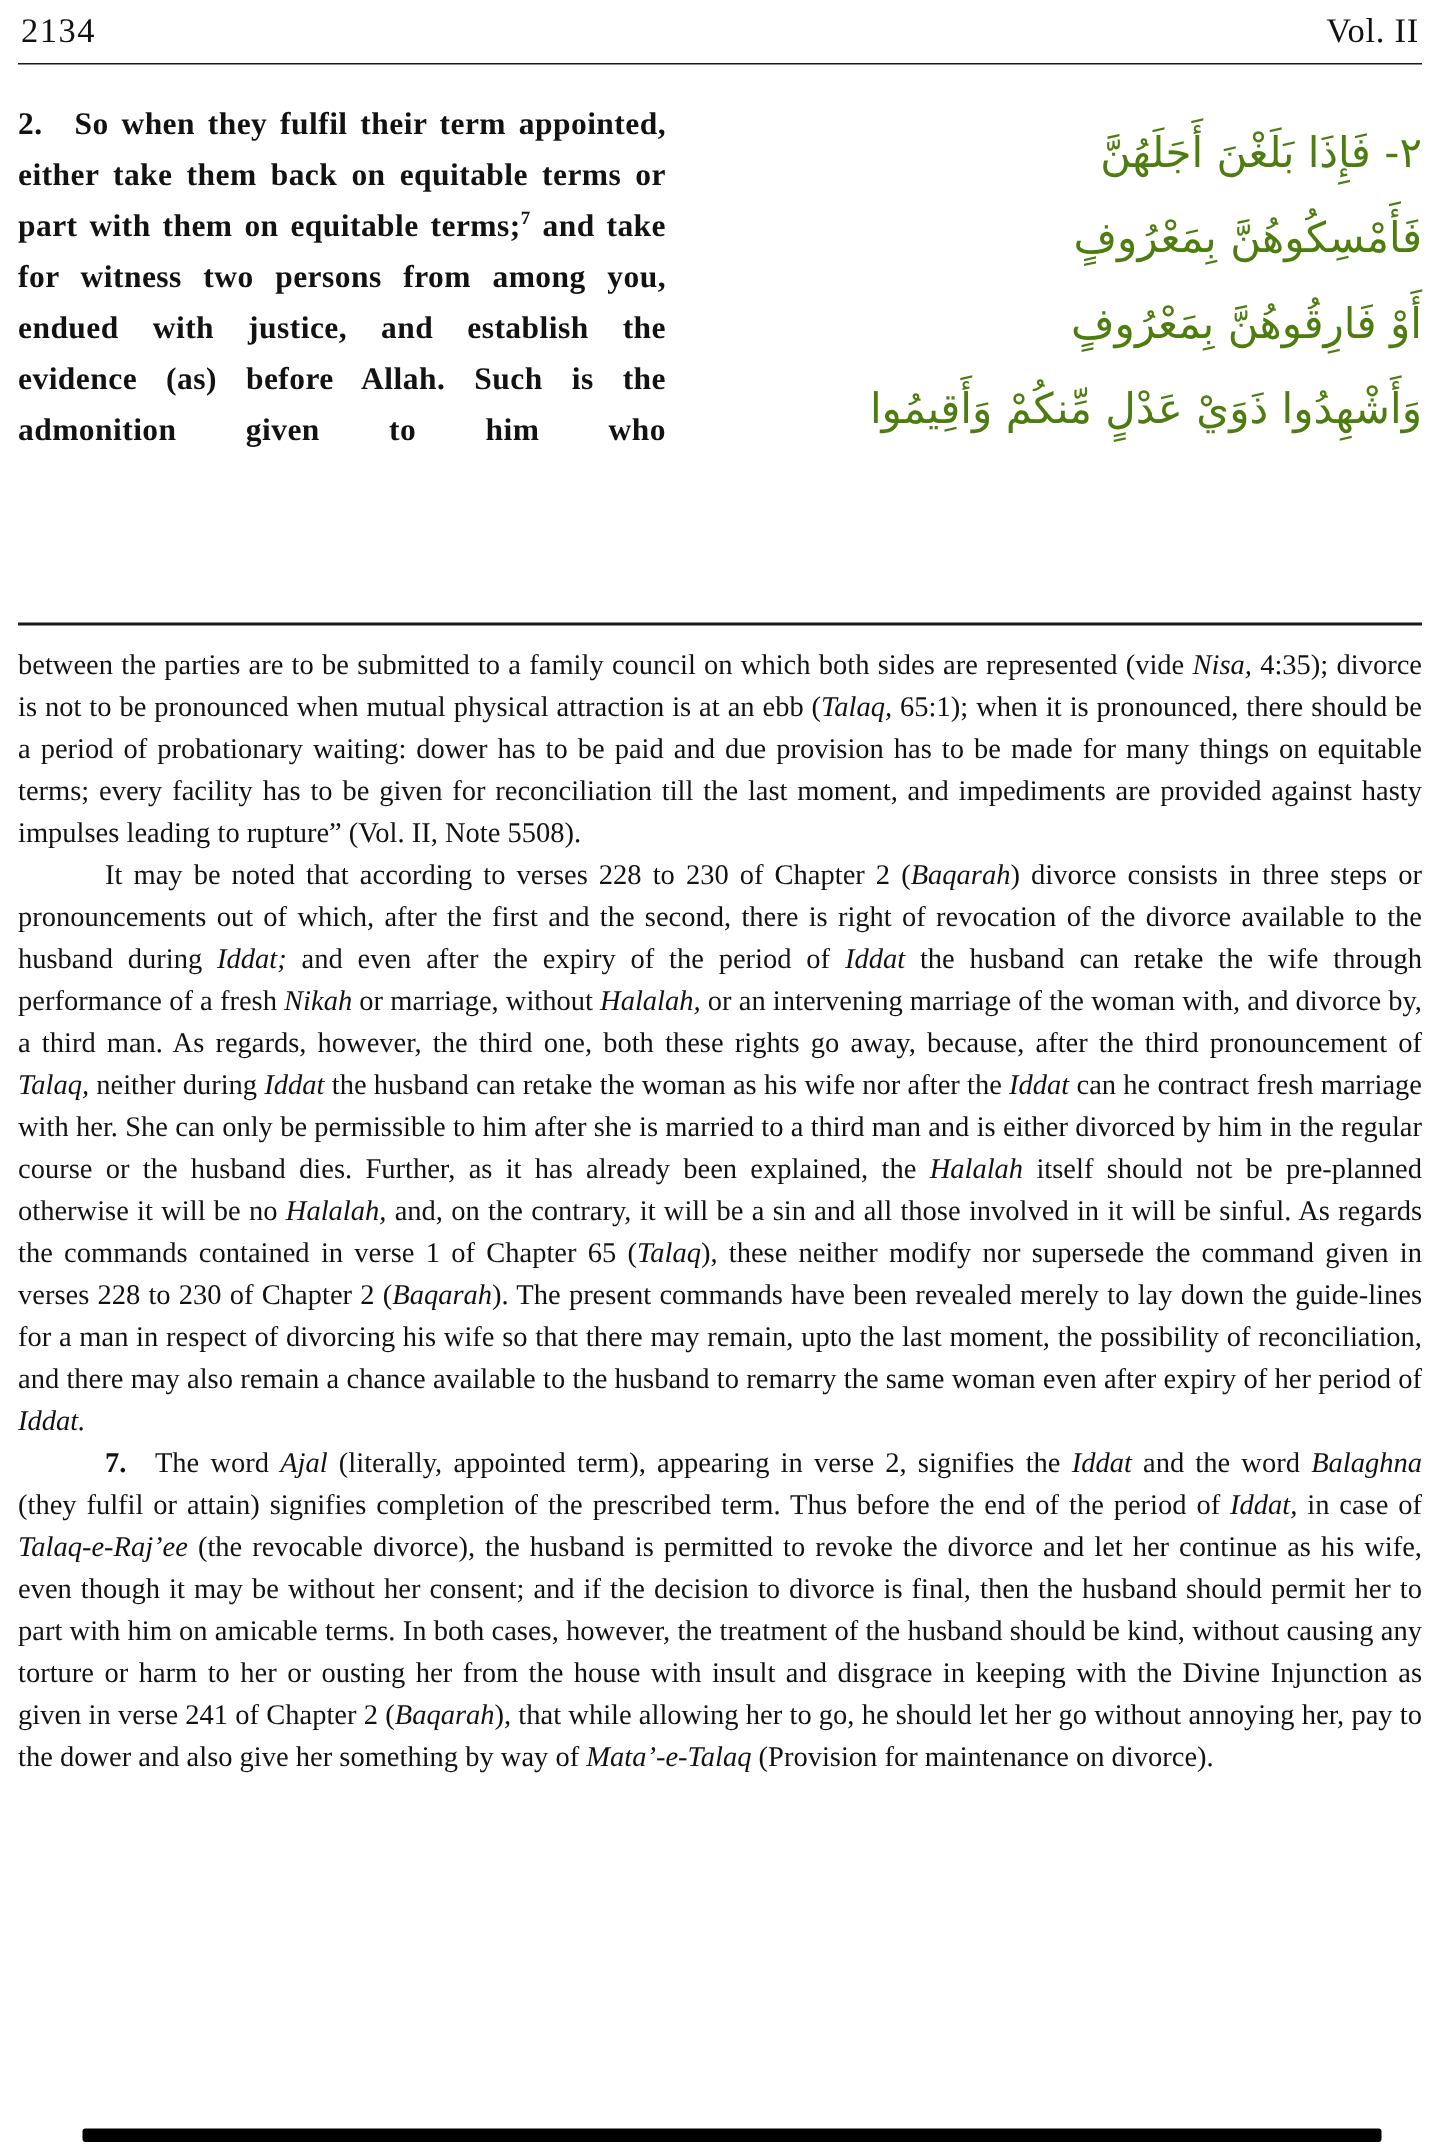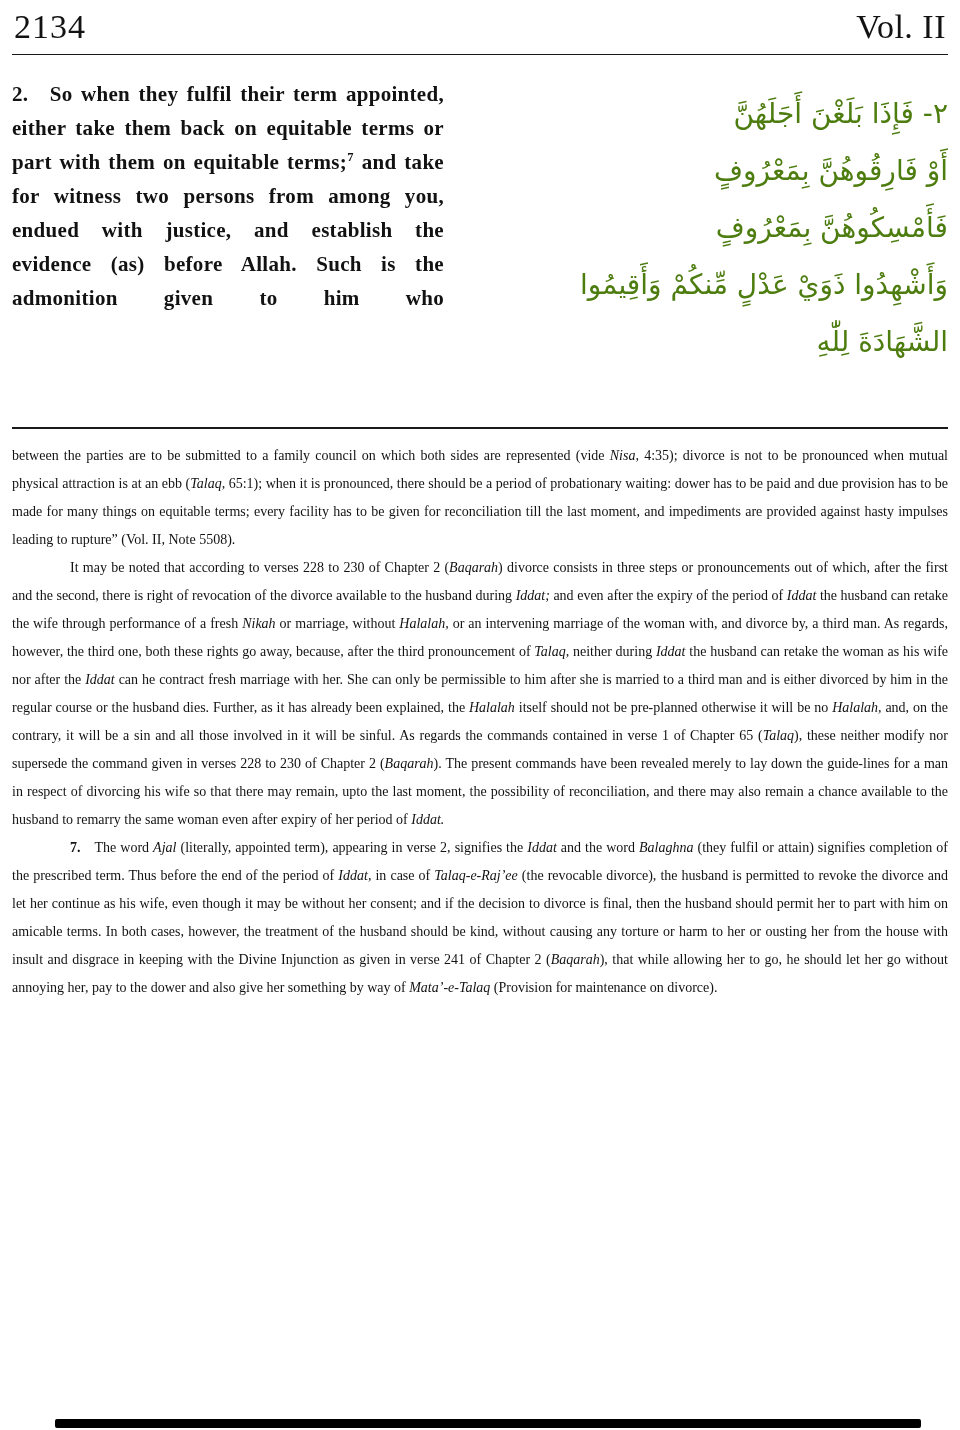--- a/index.html
+++ b/index.html
@@ -11,21 +11,21 @@
     position: relative;
     overflow: hidden;
   }
   .page { padding: 6px 12px 0 12px; height: 100%; position: relative; }
 
   
   .page-header {
     display: flex;
     justify-content: space-between;
     align-items: center;
-    font-size: 34px;
+    font-size: 23px;
     padding: 2px 2px 8px 2px;
   }
   .page-header .page-num { letter-spacing: 1px; }
   .page-header .title { font-style: italic; word-spacing: 9px; letter-spacing: 0.5px; }
   .page-header .volume { letter-spacing: 0.5px; font-family: Liberation Serif, serif; }
   .header-rule { border-top: 1.5px solid #1a1a1a; }
 
   
   .verse-section {
     display: flex;
@@ -53,21 +53,21 @@
     font-size: 28px;
     line-height: 57px;
     padding-top: 8px;
     color: #4d7c0f;
   }
   .section-rule { border-top: 2px solid #1a1a1a; }
 
   
   .commentary {
     padding-top: 13px;
-    font-size: 14px;
+    font-size: 19px;
     line-height: 28px;
     text-align: justify;
   }
   .commentary p { margin: 0; }
   .commentary p.indented { text-indent: 58px; font-family: Liberation Serif, serif; }
   .commentary .it { font-style: italic; }
   .commentary .bd { font-weight: bold; }
 
   
   .scan-bar {
@@ -89,24 +89,23 @@
     <span class="page-num">2134</span>
     <span class="volume">Vol. II</span>
   </header>
 
   <div class="header-rule"></div>
 
   <section class="verse-section">
     <div class="verse-english"><span>2. So when they fulfil their term appointed, either take them back on equitable terms or part with them on equitable terms;</span><sup>7</sup><span> and take for witness two persons from among you, endued with justice, and establish the evidence (as) before Allah. Such is the admonition given to him who</span></div>
     <div class="verse-arabic">
         <div class="arabic-line">٢- فَإِذَا بَلَغْنَ أَجَلَهُنَّ</div>
+        <div class="arabic-line">فَأَمْسِكُوهُنَّ بِمَعْرُوفٍ</div>
         <div class="arabic-line">أَوْ فَارِقُوهُنَّ بِمَعْرُوفٍ</div>
-        <div class="arabic-line">فَأَمْسِكُوهُنَّ بِمَعْرُوفٍ</div>
         <div class="arabic-line">وَأَشْهِدُوا ذَوَيْ عَدْلٍ مِّنكُمْ وَأَقِيمُوا</div>
-        <div class="arabic-line">الشَّهَادَةَ لِلّٰهِ</div>
       </div>
   </section>
 
   <div class="section-rule"></div>
 
   <section class="commentary">
       <p><span>between the parties are to be submitted to a family council on which both sides are represented (vide </span><span class="it">Nisa,</span><span> 4:35); divorce is not to be pronounced when mutual physical attraction is at an ebb (</span><span class="it">Talaq,</span><span> 65:1); when it is pronounced, there should be a period of probationary waiting: dower has to be paid and due provision has to be made for many things on equitable terms; every facility has to be given for reconciliation till the last moment, and impediments are provided against hasty impulses leading to rupture” (Vol. II, Note 5508).</span></p>
       <p class="indented"><span>It may be noted that according to verses 228 to 230 of Chapter 2 (</span><span class="it">Baqarah</span><span>) divorce consists in three steps or pronouncements out of which, after the first and the second, there is right of revocation of the divorce available to the husband during </span><span class="it">Iddat;</span><span> and even after the expiry of the period of </span><span class="it">Iddat</span><span> the husband can retake the wife through performance of a fresh </span><span class="it">Nikah</span><span> or marriage, without </span><span class="it">Halalah,</span><span> or an intervening marriage of the woman with, and divorce by, a third man. As regards, however, the third one, both these rights go away, because, after the third pronouncement of </span><span class="it">Talaq,</span><span> neither during </span><span class="it">Iddat</span><span> the husband can retake the woman as his wife nor after the </span><span class="it">Iddat</span><span> can he contract fresh marriage with her. She can only be permissible to him after she is married to a third man and is either divorced by him in the regular course or the husband dies. Further, as it has already been explained, the </span><span class="it">Halalah</span><span> itself should not be pre-planned otherwise it will be no </span><span class="it">Halalah,</span><span> and, on the contrary, it will be a sin and all those involved in it will be sinful. As regards the commands contained in verse 1 of Chapter 65 (</span><span class="it">Talaq</span><span>), these neither modify nor supersede the command given in verses 228 to 230 of Chapter 2 (</span><span class="it">Baqarah</span><span>). The present commands have been revealed merely to lay down the guide-lines for a man in respect of divorcing his wife so that there may remain, upto the last moment, the possibility of reconciliation, and there may also remain a chance available to the husband to remarry the same woman even after expiry of her period of </span><span class="it">Iddat.</span></p>
       <p class="indented"><span class="bd">7.</span><span> The word </span><span class="it">Ajal</span><span> (literally, appointed term), appearing in verse 2, signifies the </span><span class="it">Iddat</span><span> and the word </span><span class="it">Balaghna</span><span> (they fulfil or attain) signifies completion of the prescribed term. Thus before the end of the period of </span><span class="it">Iddat,</span><span> in case of </span><span class="it">Talaq-e-Raj’ee</span><span> (the revocable divorce), the husband is permitted to revoke the divorce and let her continue as his wife, even though it may be without her consent; and if the decision to divorce is final, then the husband should permit her to part with him on amicable terms. In both cases, however, the treatment of the husband should be kind, without causing any torture or harm to her or ousting her from the house with insult and disgrace in keeping with the Divine Injunction as given in verse 241 of Chapter 2 (</span><span class="it">Baqarah</span><span>), that while allowing her to go, he should let her go without annoying her, pay to the dower and also give her something by way of </span><span class="it">Mata’-e-Talaq</span><span> (Provision for maintenance on divorce).</span></p>
     </section>

